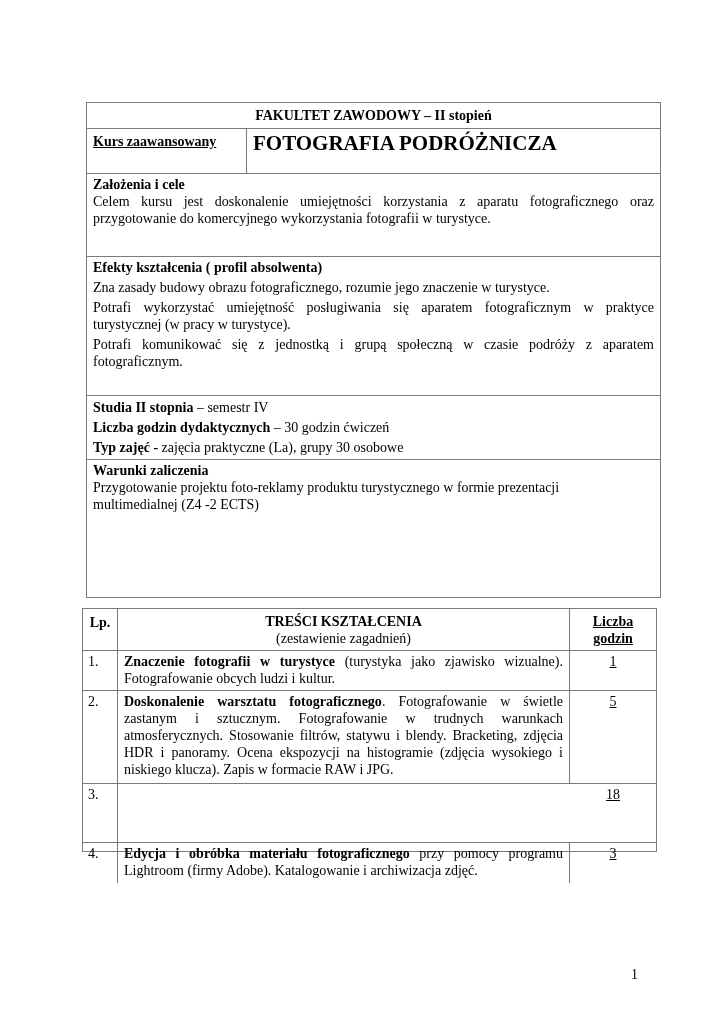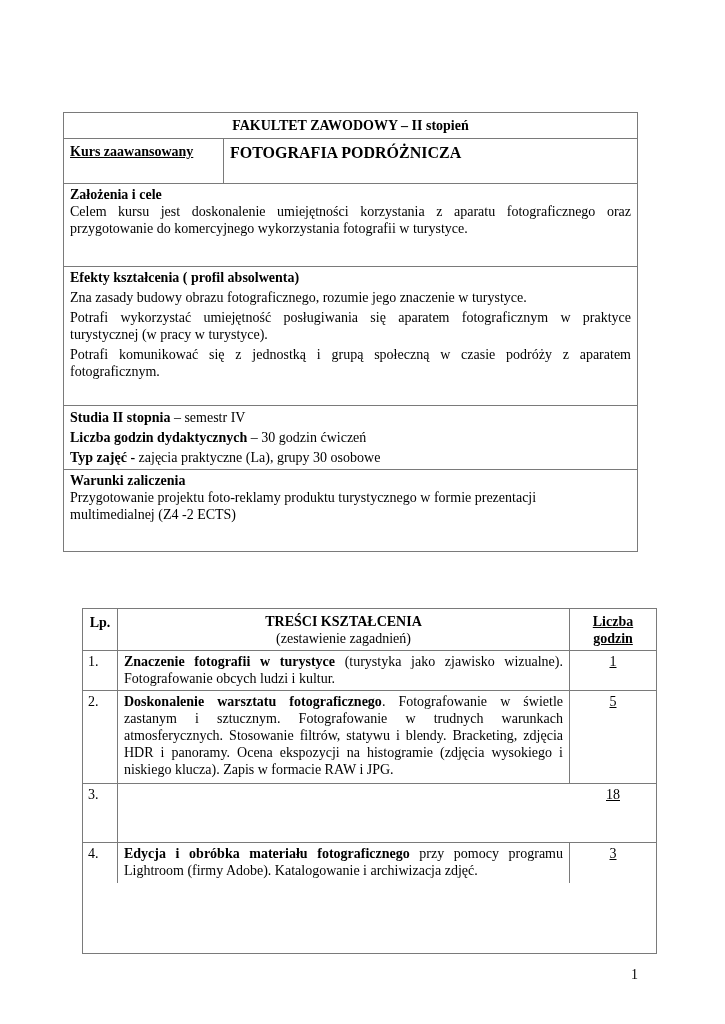--- a/index.html
+++ b/index.html
@@ -31,33 +31,33 @@
     }
     .row.last { border-bottom: none; }
     .pad { padding: 2px 6px 7px 6px; }
     .justify { text-align: justify; }
     .b { font-weight: bold; }
     .u { text-decoration: underline; }
     p { margin: 0; }
     p.gap { margin-top: 3px; }
 
     
-    #t1 { left: 63px; top: 102px; width: 575px; height: 440px; margin-top: 10px; }
+    #t1 { left: 86px; top: 102px; width: 575px; height: 496px; }
     #t1-r1 { top: 0; height: 26px; text-align: center; padding-top: 4px; }
     #t1-r2 { top: 26px; height: 45px; }
     #t1-r2 .c1 { position: absolute; left: 0; top: 0; width: 160px; height: 44px; border-right: 1px solid #7a7a7a; padding: 4px 6px; box-sizing: border-box; }
-    #t1-r2 .c2 { position: absolute; left: 160px; top: 0; right: 0; height: 44px; padding: 2px 6px; box-sizing: border-box; font-size: 16px; line-height: 24px; font-weight: bold; }
+    #t1-r2 .c2 { position: absolute; left: 160px; top: 0; right: 0; height: 44px; padding: 2px 6px; box-sizing: border-box; font-size: 21px; line-height: 24px; font-weight: bold; }
     #t1-r3 { top: 71px; height: 83px; }
     #t1-r4 { top: 154px; height: 139px; }
     #t1-r5 { top: 293px; height: 64px; }
     #t1-r5 p { line-height: 20px; }
     #t1-r6 { top: 357px; height: 82px; }
 
     
-    #t2 { left: 82px; top: 608px; width: 575px; height: 346px; }
+    #t2 { left: 82px; top: 608px; width: 575px; height: 244px; }
     .t2row { position: absolute; left: 0; right: 0; border-bottom: 1px solid #7a7a7a; box-sizing: border-box; }
     .t2row.last { border-bottom: none; }
     .t2row .lp { position: absolute; left: 0; top: 0; bottom: 0; width: 35px; border-right: 1px solid #7a7a7a; padding: 2px 5px; box-sizing: border-box; }
     .t2row .content { position: absolute; left: 35px; top: 0; bottom: 0; width: 452px; border-right: 1px solid #7a7a7a; padding: 2px 6px; box-sizing: border-box; text-align: justify; }
     .t2row .hours { position: absolute; left: 487px; top: 0; bottom: 0; right: 0; padding: 2px 4px; box-sizing: border-box; text-align: center; text-decoration: underline; }
     #t2-head { top: 0; height: 42px; }
     #t2-head .lp { text-align: center; padding-top: 5px; }
     #t2-head .content { text-align: center; padding-top: 4px; }
     #t2-head .hours { padding-top: 4px; font-weight: bold; }
     #t2-r1 { top: 42px; height: 40px; }

